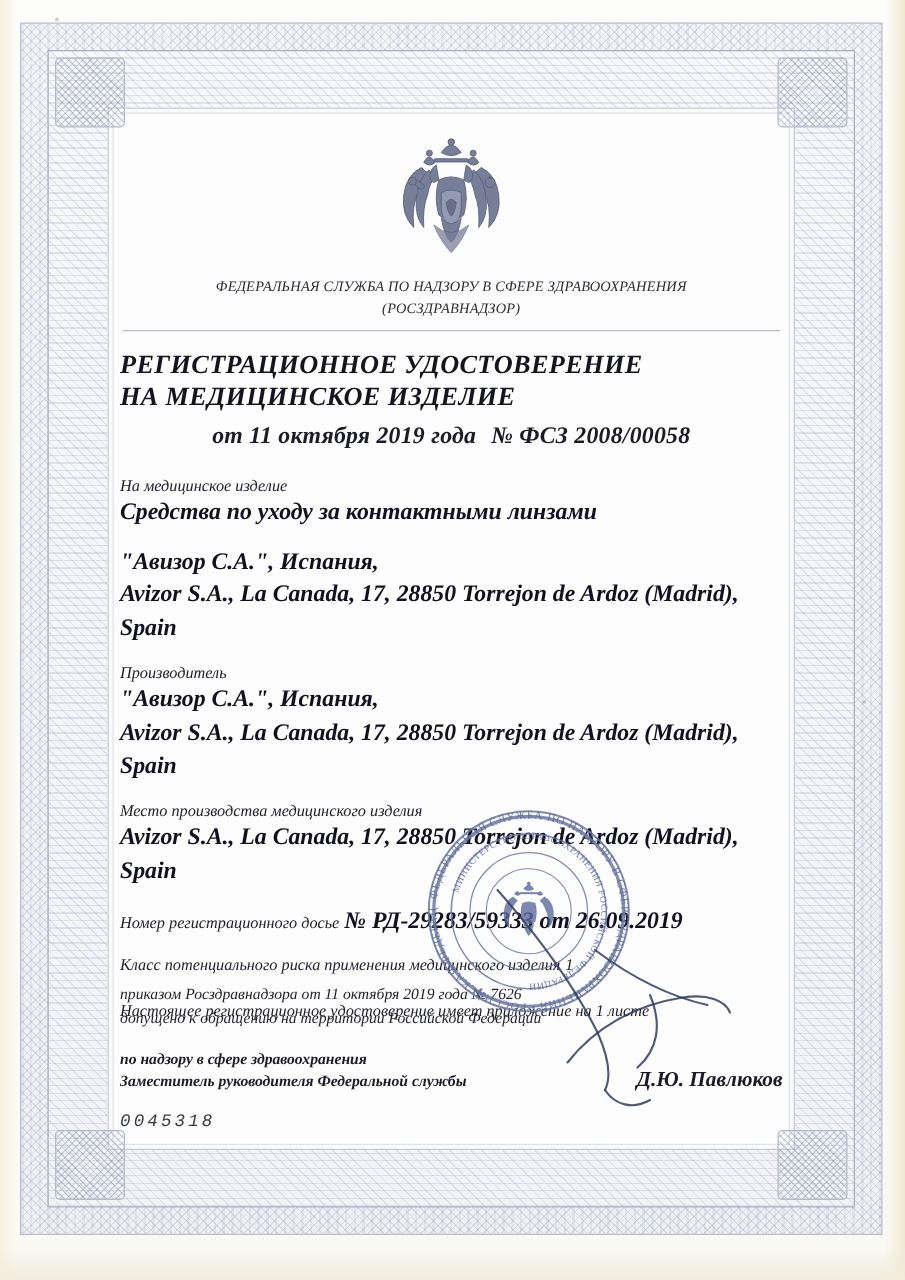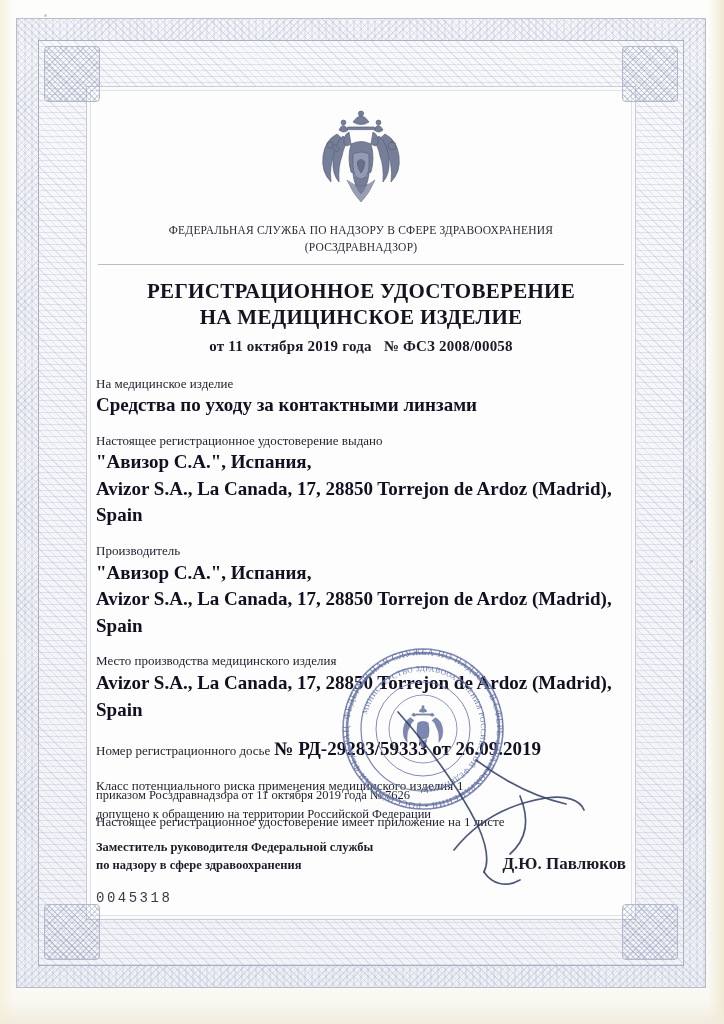--- a/index.html
+++ b/index.html
@@ -76,21 +76,21 @@
     border: 1px solid #b3b8cb;
     border-radius: 4px;
   }
   .corner.tl { left: 44px;  top: 46px; }
   .corner.tr { right: 46px; top: 46px; }
   .corner.bl { left: 44px;  bottom: 64px; }
   .corner.br { right: 46px; bottom: 64px; }
 
   .content {
     position: absolute;
-    left: 96px; top: 96px; right: 98px; bottom: 112px;
+    left: 96px; top: 96px; right: 98px; bottom: 112px; font-style: italic;
   }
 
   
   .emblem {
     margin: 14px auto 8px auto;
     width: 96px;
     height: 104px;
     display: block;
     opacity: 0.92;
   }
@@ -105,31 +105,30 @@
   }
   .agency .line2 { }
 
   .rule {
     height: 1px;
     background: #b9bdc9;
     margin: 9px 2px 14px 2px;
   }
 
   .title {
-    text-align: center;
     font-weight: bold;
     font-size: 21px;
     line-height: 1.22;
     letter-spacing: 0.3px;
     color: #141420;
   }
   .subtitle {
     text-align: center;
     font-weight: bold;
-    font-size: 15px;
+    font-size: 19px;
     margin-top: 7px;
     letter-spacing: 0.2px;
   }
   .subtitle .gap { display: inline-block; width: 12px; }
 
   .body-block { margin-top: 20px; }
 
   .field { margin-bottom: 13px; }
   .field .label {
     font-size: 13px;
@@ -289,21 +288,20 @@
     </div>
 
     <div class="body-block">
 
       <div class="field">
         <div class="label">На медицинское изделие</div>
         <div class="value">Средства по уходу за контактными линзами</div>
       </div>
 
       <div class="field">
-        <div class="label">Настоящее регистрационное удостоверение выдано</div>
         <div class="value">"Авизор С.А.", Испания,</div>
         <div class="value second">Avizor S.A., La Canada, 17, 28850 Torrejon de Ardoz (Madrid), Spain</div>
       </div>
 
       <div class="field">
         <div class="label">Производитель</div>
         <div class="value">"Авизор С.А.", Испания,</div>
         <div class="value second">Avizor S.A., La Canada, 17, 28850 Torrejon de Ardoz (Madrid), Spain</div>
       </div>
 
@@ -332,22 +330,22 @@
     </div>
 
     <div class="footer">
       <div class="order">
         <div>приказом Росздравнадзора от 11 октября 2019 года № 7626</div>
         <div>допущено к обращению на территории Российской Федерации</div>
       </div>
 
       <div class="signer">
         <div class="post">
+          <div>по надзору в сфере здравоохранения</div>
           <div>Заместитель руководителя Федеральной службы</div>
-          <div>по надзору в сфере здравоохранения</div>
         </div>
         <div class="name">Д.Ю. Павлюков</div>
       </div>
 
       <div class="serial">0045318</div>
     </div>
 
   </div>
 
   <div class="seal">

